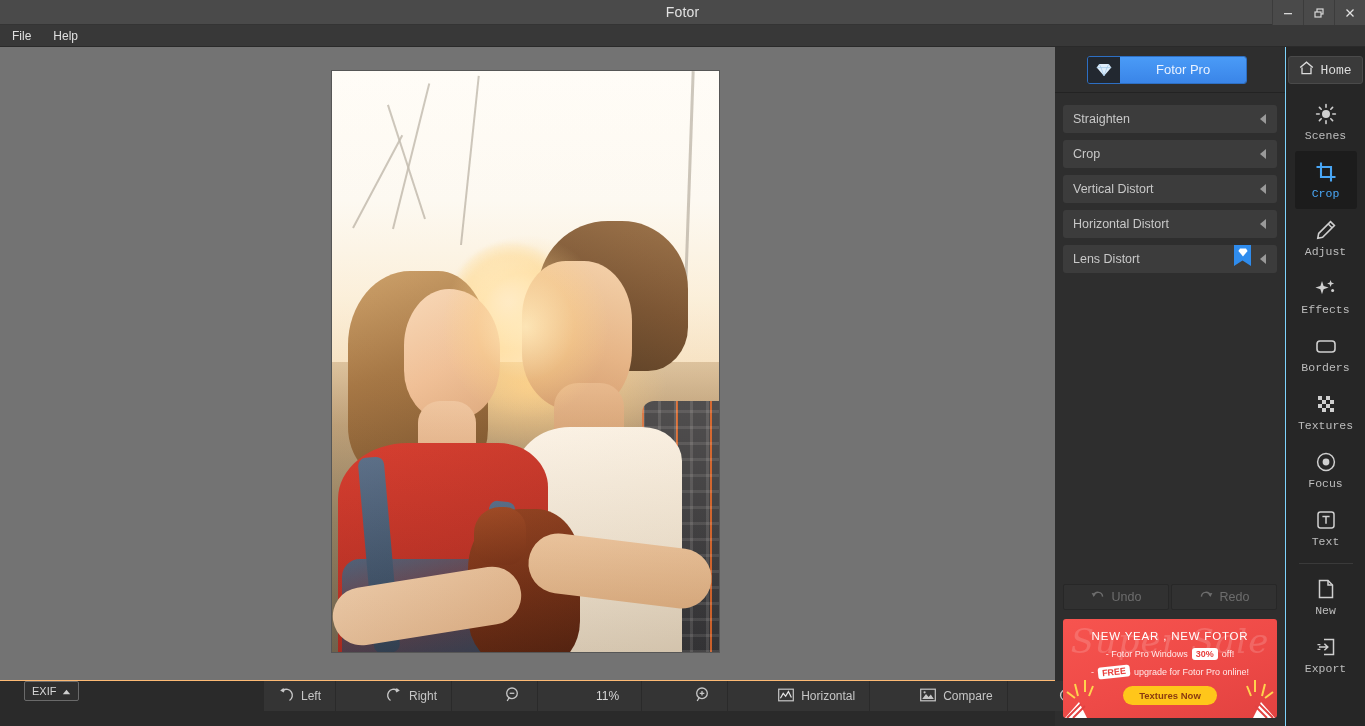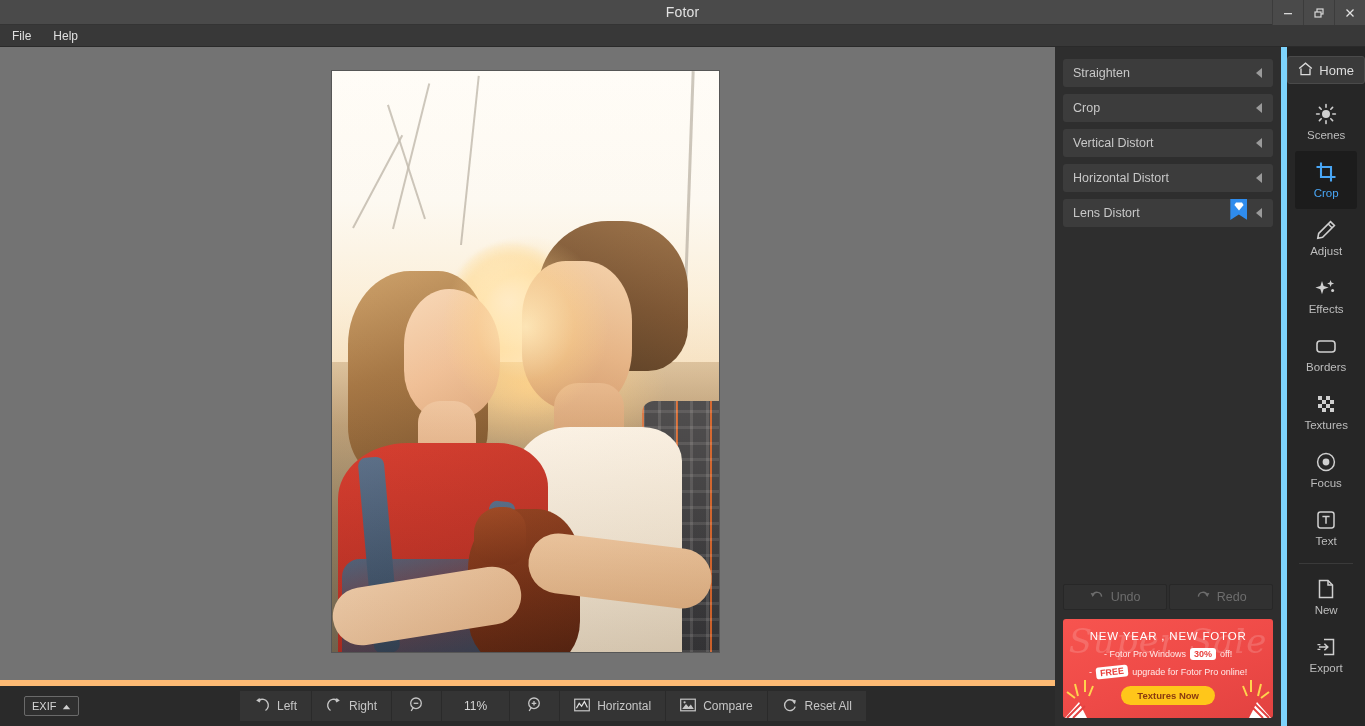--- a/index.html
+++ b/index.html
@@ -198,36 +198,36 @@
   .ph-warm {
     position: absolute; inset: 0;
     background: linear-gradient(180deg, rgba(255,240,210,.18) 0%, rgba(255,190,120,.10) 55%, rgba(120,80,40,.10) 100%);
     pointer-events: none;
   }
 
   
   .bottombar {
     height: 46px; flex: 0 0 46px;
     background: #2a2a2a;
-    display: flex; align-items: center;
+    display: flex; align-items: flex-start;
     position: relative;
-    border-top: 6px solid #fdba74;
+    border-top: 1px solid #fdba74;
   }
   .exif-btn {
     margin-left: 24px;
     height: 20px; padding: 0 7px;
     border: 1px solid #6a6a6a; border-radius: 2px;
     display: flex; align-items: center; gap: 6px;
     color: #d6d6d6; font-size: 11px;
     background: #2f2f2f;
   }
   .tool-group {
-    position: absolute; left: 240px;
+    position: absolute; left: 264px;
     height: 30px; display: flex; align-items: stretch;
-    background: #343434; border-radius: 2px;
+    background: #343434; border-radius: 2px; gap: 36px;
   }
   .tbtn {
     display: flex; align-items: center; justify-content: center; gap: 7px;
     padding: 0 14px; color: #c6c6c6; font-size: 12px;
     border-right: 1px solid #2a2a2a;
     background: #343434;
   }
   .tbtn:last-child { border-right: none; }
   .tbtn.zoomb { padding: 0 16px; }
   .tbtn.zoomlabel { padding: 0 22px; color: #d8d8d8; }
@@ -333,21 +333,22 @@
   }
   .burst { position: absolute; bottom: 0; width: 46px; height: 40px; z-index: 1; }
   .burst.left { left: 2px; }
   .burst.right { right: 2px; }
 
   
   .tools-col {
     flex: 0 0 80px; background: #262626;
     display: flex; flex-direction: column; align-items: center;
     padding-top: 0;
-    border-left: 6px solid #7dd3fc;
+    border-left: 1px solid #7dd3fc;
+    font-family: Liberation Mono, monospace;
   }
   .home-wrap {
     height: 46px; flex: 0 0 46px;
     display: flex; align-items: center; justify-content: center;
     width: 100%;
   }
   .home-btn {
     display: flex; align-items: center; gap: 6px;
     height: 28px; padding: 0 10px;
     background: #3a3a3a; border: 1px solid #4a4a4a; border-radius: 3px;
@@ -509,20 +510,31 @@
             </span>
             <span>Reset  All</span>
           </div>
         </div>
       </div>
     </div>
 
     <div class="right-wrap">
 
       <div class="panel-col">
+        <div class="panel-top">
+          <div class="pro-btn">
+            <div class="pro-gem">
+              <svg width="16" height="14" viewBox="0 0 16 14">
+                <path d="M3.2 1 H12.8 L15.3 4.6 L8 13 L0.7 4.6 Z" fill="#dfeefc"></path>
+                <path d="M0.7 4.6 H15.3 M8 13 L5 4.6 L3.2 1 M8 13 L11 4.6 L12.8 1" stroke="#9fc6e8" stroke-width="0.7" fill="none"></path>
+              </svg>
+            </div>
+            <div class="pro-label">Fotor Pro</div>
+          </div>
+        </div>
 
         <div class="panel-list">
           <div class="p-row">
             <span class="p-row-label">Straighten</span>
             <span class="p-arrow"></span>
           </div>
           <div class="p-row">
             <span class="p-row-label">Crop</span>
             <span class="p-arrow"></span>
           </div>

